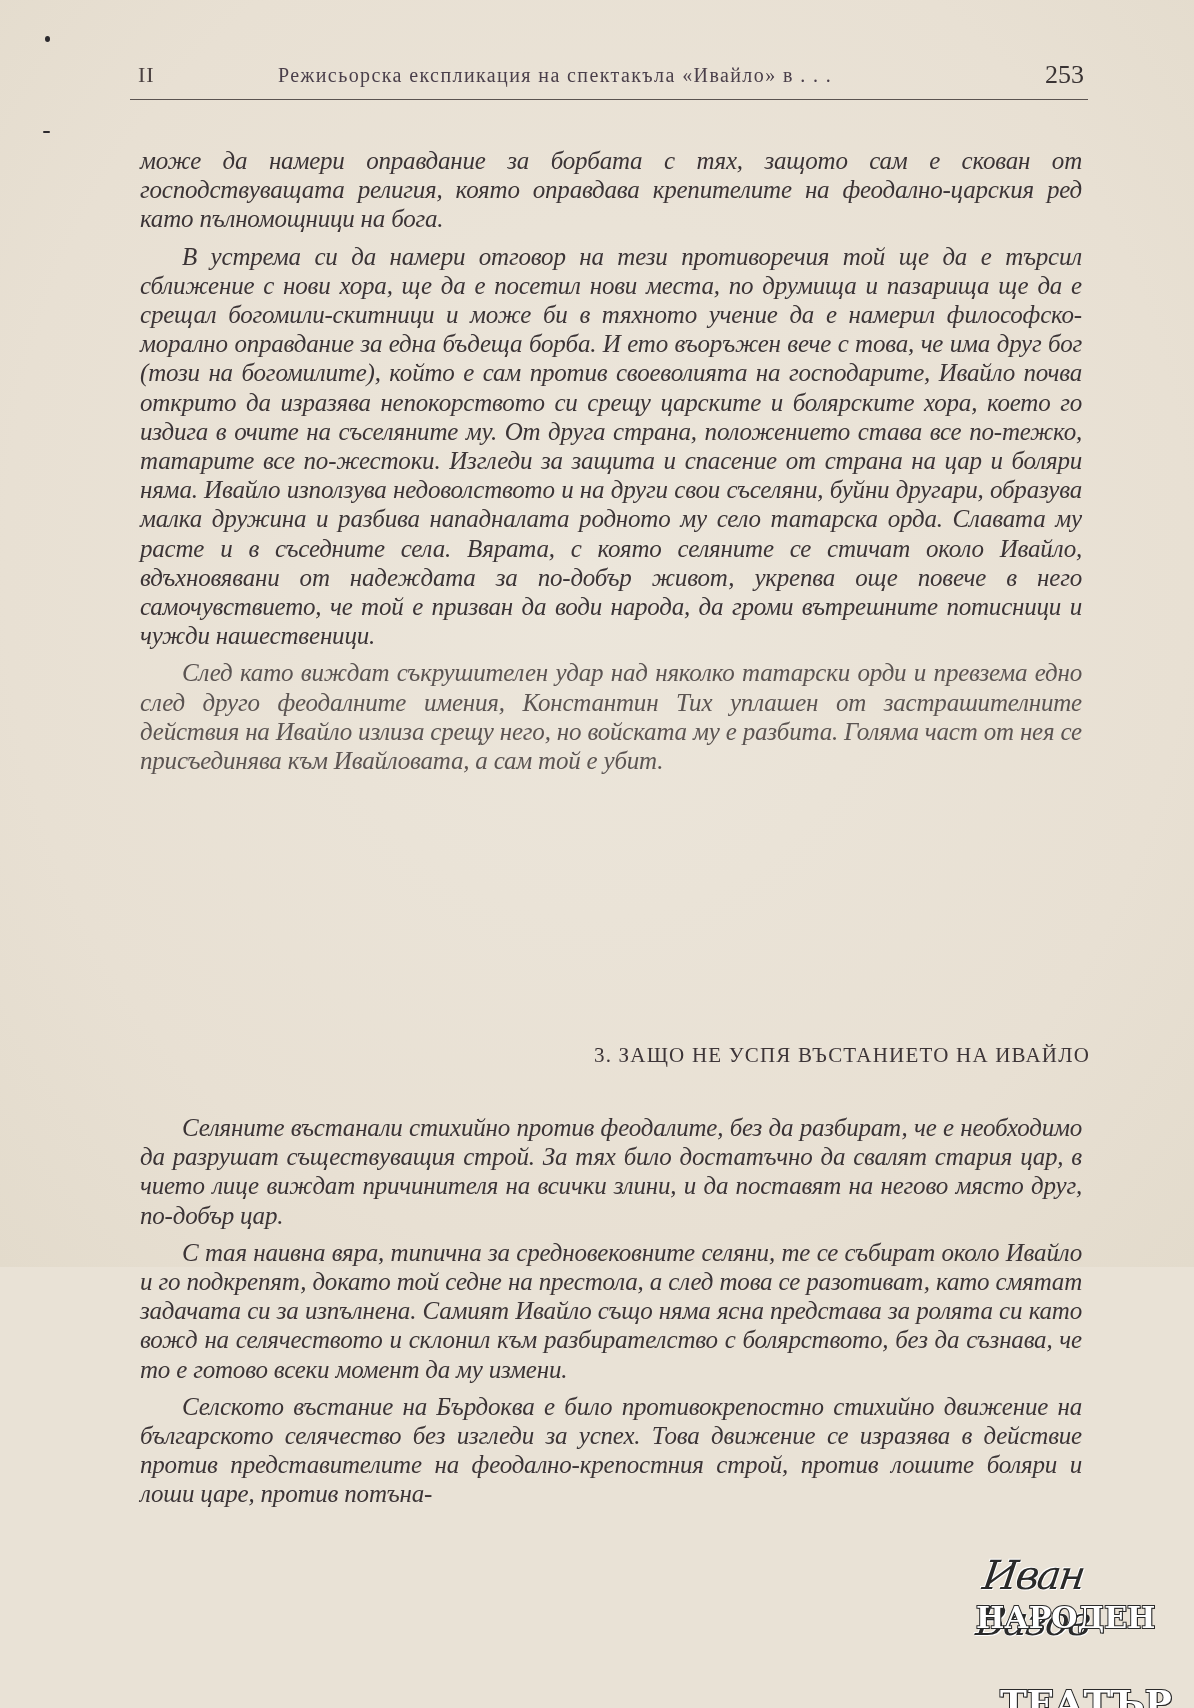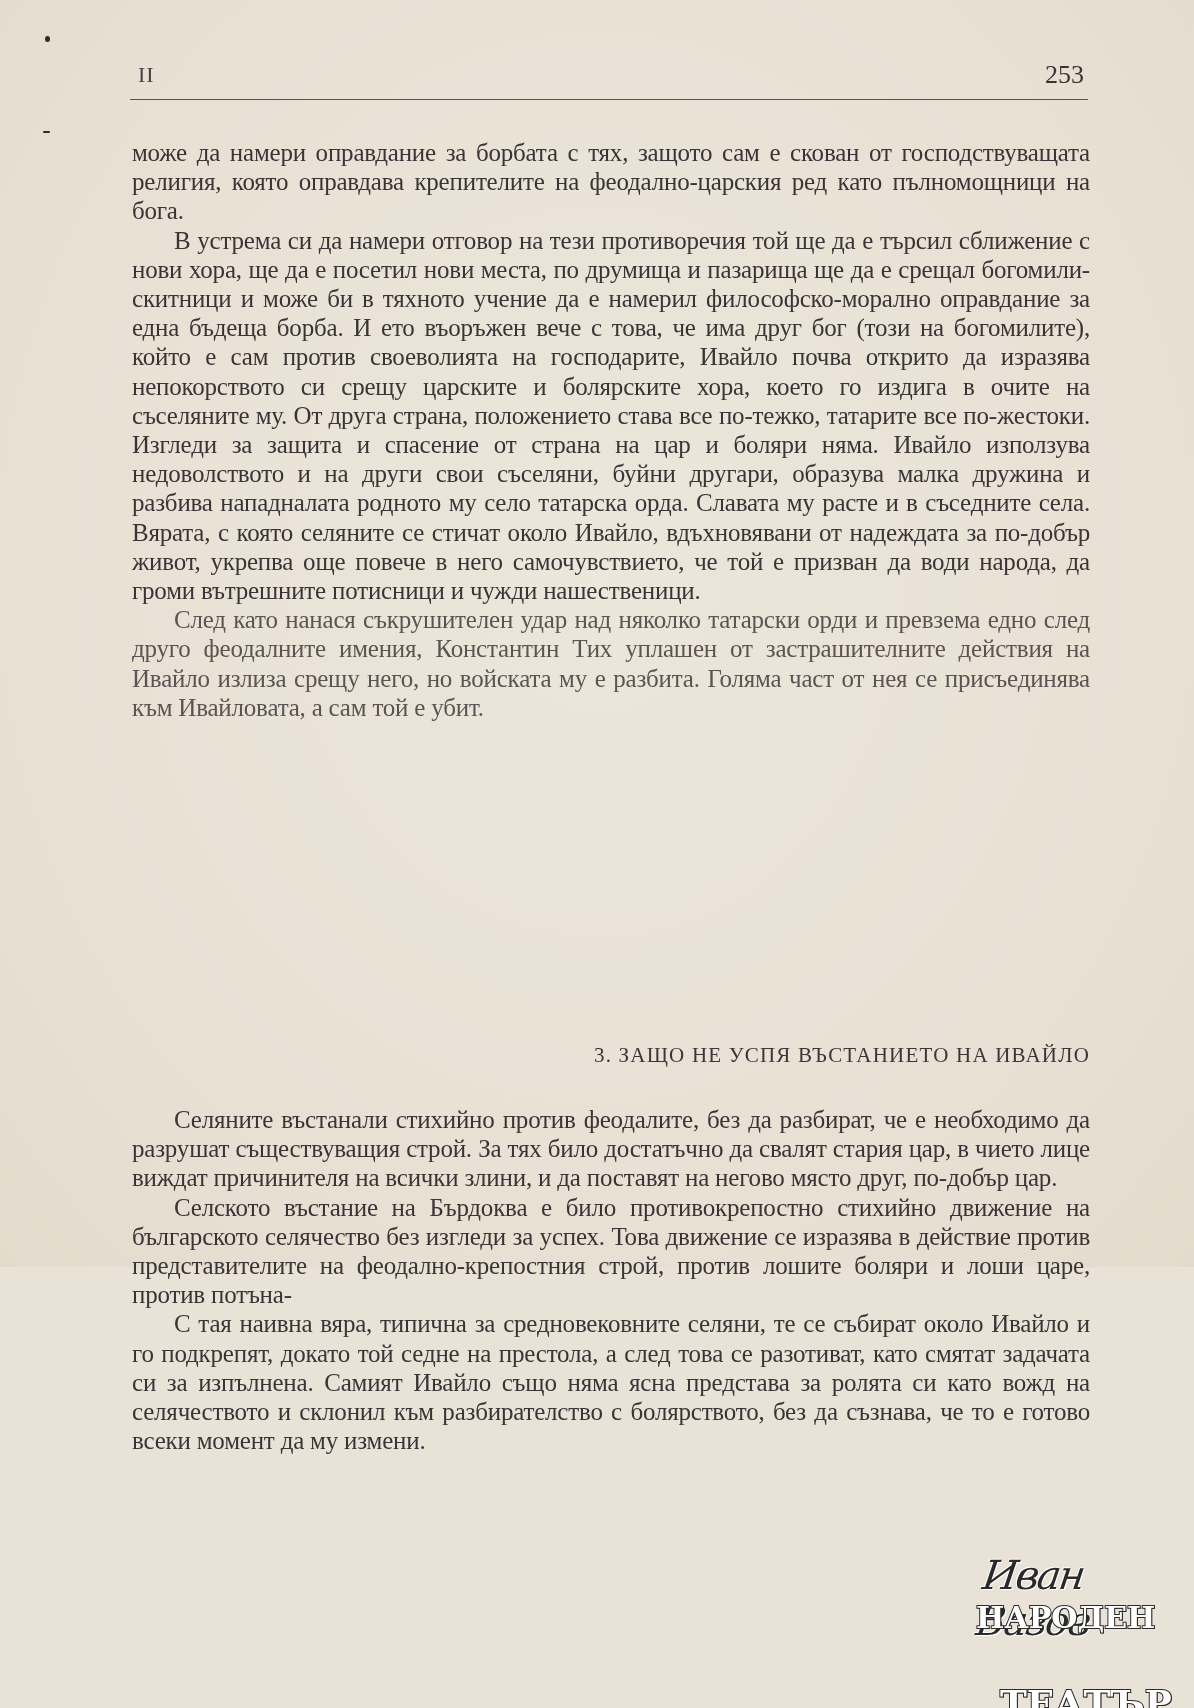--- a/index.html
+++ b/index.html
@@ -69,22 +69,23 @@
       left: 132px;
       width: 958px;
       font-size: 25px;
       line-height: 29.2px;
       text-align: justify;
       color: #3b3436;
       font-stretch: condensed;
       letter-spacing: -0.2px;
     }
     .body-text p {
-      margin: 0;
+      margin: 8px;
       text-indent: 0;
+      font-style: italic;
     }
     .body-text p.indent {
       text-indent: 42px;
     }
     .block1 { top: 138px; }
     .block2 { top: 1105px; }
     .section-heading {
       position: absolute;
       left: 132px;
       width: 958px;
@@ -140,36 +141,37 @@
 </head>
 <body>
 
 <div class="page">
 
   <span class="speck" style="left:45px;top:36px;width:5px;height:6px;"></span>
   <span class="speck" style="left:43px;top:131px;width:7px;height:2px;border-radius:1px;"></span>
 
   <div class="header">
     <span class="chapter">II</span>
+    <span class="title">Режисьорска експликация на спектакъла «Ивайло» в . . .</span>
     <span class="pagenum">253</span>
   </div>
   <div class="header-rule"></div>
 
   <div class="body-text block1">
     <p>може да намери оправдание за борбата с тях, защото сам е скован от господствуващата религия, която оправдава крепителите на феодално-царския ред като пълномощници на бога.</p>
     <p class="indent">В устрема си да намери отговор на тези противоречия той ще да е търсил сближение с нови хора, ще да е посетил нови места, по друмища и пазарища ще да е срещал богомили-скитници и може би в тяхното учение да е намерил философско-морално оправдание за една бъдеща борба. И ето въоръжен вече с това, че има друг бог (този на богомилите), който е сам против своеволията на господарите, Ивайло почва открито да изразява непокорството си срещу царските и болярските хора, което го издига в очите на съселяните му. От друга страна, положението става все по-тежко, татарите все по-жестоки. Изгледи за защита и спасение от страна на цар и боляри няма. Ивайло използува недоволството и на други свои съселяни, буйни другари, образува малка дружина и разбива нападналата родното му село татарска орда. Славата му расте и в съседните села. Вярата, с която селяните се стичат около Ивайло, вдъхновявани от надеждата за по-добър живот, укрепва още повече в него самочувствието, че той е призван да води народа, да громи вътрешните потисници и чужди нашественици.</p>
-    <p class="indent faded">След като нанася съкрушителен удар над няколко татарски орди и превзема едно след друго феодалните имения, Константин Тих уплашен от застрашителните действия на Ивайло излиза срещу него, но войската му е разбита. Голяма част от нея се присъединява към Ивайловата, а сам той е убит.</p>
+    <p class="indent faded">След като виждат съкрушителен удар над няколко татарски орди и превзема едно след друго феодалните имения, Константин Тих уплашен от застрашителните действия на Ивайло излиза срещу него, но войската му е разбита. Голяма част от нея се присъединява към Ивайловата, а сам той е убит.</p>
   </div>
 
   <div class="section-heading">3. ЗАЩО НЕ УСПЯ ВЪСТАНИЕТО НА ИВАЙЛО</div>
 
   <div class="body-text block2">
     <p class="indent">Селяните въстанали стихийно против феодалите, без да разбират, че е необходимо да разрушат съществуващия строй. За тях било достатъчно да свалят стария цар, в чието лице виждат причинителя на всички злини, и да поставят на негово място друг, по-добър цар.</p>
+    <p class="indent">С тая наивна вяра, типична за средновековните селяни, те се събират около Ивайло и го подкрепят, докато той седне на престола, а след това се разотиват, като смятат задачата си за изпълнена. Самият Ивайло също няма ясна представа за ролята си като вожд на селячеството и склонил към разбирателство с болярството, без да съзнава, че то е готово всеки момент да му измени.</p>
     <p class="indent">Селското въстание на Бърдоква е било противокрепостно стихийно движение на българското селячество без изгледи за успех. Това движение се изразява в действие против представителите на феодално-крепостния строй, против лошите боляри и лоши царе, против потъна-</p>
-    <p class="indent">С тая наивна вяра, типична за средновековните селяни, те се събират около Ивайло и го подкрепят, докато той седне на престола, а след това се разотиват, като смятат задачата си за изпълнена. Самият Ивайло също няма ясна представа за ролята си като вожд на селячеството и склонил към разбирателство с болярството, без да съзнава, че то е готово всеки момент да му измени.</p>
   </div>
 
   <div class="logo">
     <span class="sig">Иван Вазов</span>
     <span class="line1">НАРОДЕН</span>
     <span class="line2">ТЕАТЪР</span>
   </div>
 
 </div>
 

